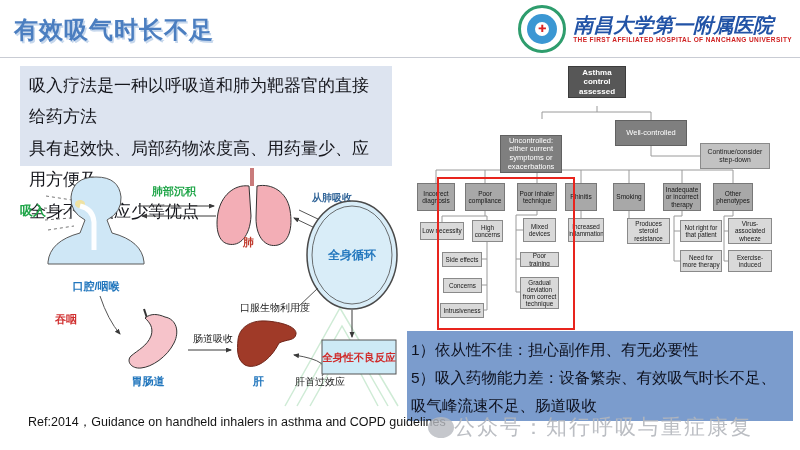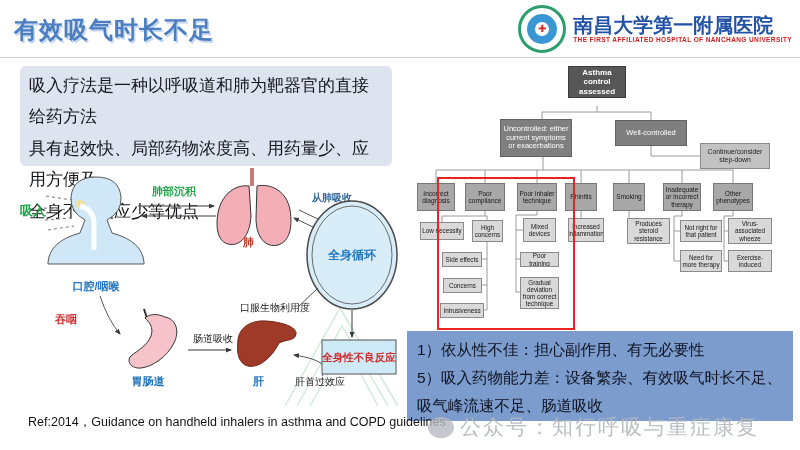--- a/index.html
+++ b/index.html
@@ -13,57 +13,57 @@
                   border-top:1.5px solid #c9ccd4;}
   .logo-group{position:absolute;right:8px;top:5px;display:flex;align-items:center;gap:7px;}
   .emblem{width:48px;height:48px;border-radius:50%;border:3px solid #2e9d6d;background:#fff;
           display:flex;align-items:center;justify-content:center;box-sizing:border-box;}
   .emblem-inner{width:30px;height:30px;border-radius:50%;background:#3b97d3;position:relative;
                 display:flex;align-items:center;justify-content:center;}
   .emblem-core{width:14px;height:14px;border-radius:50%;background:#fff;
                display:flex;align-items:center;justify-content:center;
                color:#d22;font-size:10px;font-weight:bold;line-height:1;}
   .hospital-text{display:flex;flex-direction:column;line-height:1.1;}
-  .hospital-cn{font-family:"DejaVu Serif","Liberation Serif",serif;
+  .hospital-cn{font-family:"DejaVu Serif","Liberation Serif",serif;font-style:italic;
                font-weight:bold;font-size:20px;color:#2253a6;white-space:nowrap;}
   .hospital-en{font-size:6.5px;font-weight:bold;color:#cf2121;letter-spacing:.4px;white-space:nowrap;}
 
   
   .intro-box{position:absolute;left:20px;top:66px;width:372px;height:100px;background:#dde4f0;
-             color:#15161c;font-size:17px;line-height:1.85;padding:4px 9px;box-sizing:border-box;border-radius:6px;}
+             color:#15161c;font-size:17px;line-height:1.85;padding:4px 9px;box-sizing:border-box;}
 
   
   .pathway{position:absolute;left:0;top:168px;width:410px;height:242px;}
 
   
   .chart{position:absolute;left:408px;top:60px;width:392px;height:272px;}
   .chart svg.wires{position:absolute;left:0;top:0;z-index:0;}
   .node{position:absolute;z-index:1;display:flex;align-items:center;justify-content:center;
         text-align:center;box-sizing:border-box;overflow:hidden;line-height:1.15;padding:1px;}
   .n-root{left:160px;top:6px;width:58px;height:32px;background:#575757;border:1px solid #3c3c3c;
           color:#fff;font-weight:bold;font-size:8px;}
   .n-l1{background:#7f7f7f;border:1px solid #616161;color:#fff;font-size:7.5px;}
-  .n-unc{left:92px;top:59px;width:72px;height:38px;}
+  .n-unc{left:92px;top:75px;width:62px;height:38px;}
   .n-well{left:207px;top:60px;width:72px;height:26px;}
   .n-cont{left:292px;top:83px;width:70px;height:26px;background:#c2c2c2;border:1px solid #8a8a8a;
           color:#222;font-size:6.8px;}
   .n-cause{top:123px;height:28px;background:#a8a8a8;border:1px solid #787878;color:#161616;font-size:6.5px;}
   .n-leaf{background:#d9d9d9;border:1px solid #8a8a8a;color:#161616;font-size:6.3px;}
   .hl-rect{position:absolute;left:29px;top:117px;width:134px;height:149px;border:2px solid #e8241d;
            z-index:3;pointer-events:none;background:transparent;}
 
   
   .summary-box{position:absolute;left:407px;top:331px;width:386px;height:90px;background:#7b9ccd;
-               color:#0e1220;font-size:15.5px;line-height:1.8;padding:5px 10px;box-sizing:border-box;}
+               color:#0e1220;font-size:15.5px;line-height:1.8;padding:5px 4px;box-sizing:border-box;}
 
   
   .reference{position:absolute;left:28px;top:414px;font-size:12.5px;color:#141414;}
 
   
-  .watermark{position:absolute;left:428px;top:413px;display:flex;align-items:center;gap:6px;
+  .watermark{position:absolute;left:428px;top:413px;display:flex;align-items:center;
              z-index:5;pointer-events:none;}
   .wm-icon{width:26px;height:21px;background:#b7bac0;border-radius:50% 50% 50% 50%;position:relative;opacity:.8;}
   .wm-icon::after{content:"";position:absolute;left:4px;bottom:-5px;border:6px solid transparent;
                   border-top-color:#b7bac0;border-left-width:3px;border-right-width:3px;}
   .wm-text{font-size:21px;color:#b4b7bd;letter-spacing:2px;white-space:nowrap;opacity:.9;}
 </style>
 </head>
 <body>
 
 <div class="slide">

